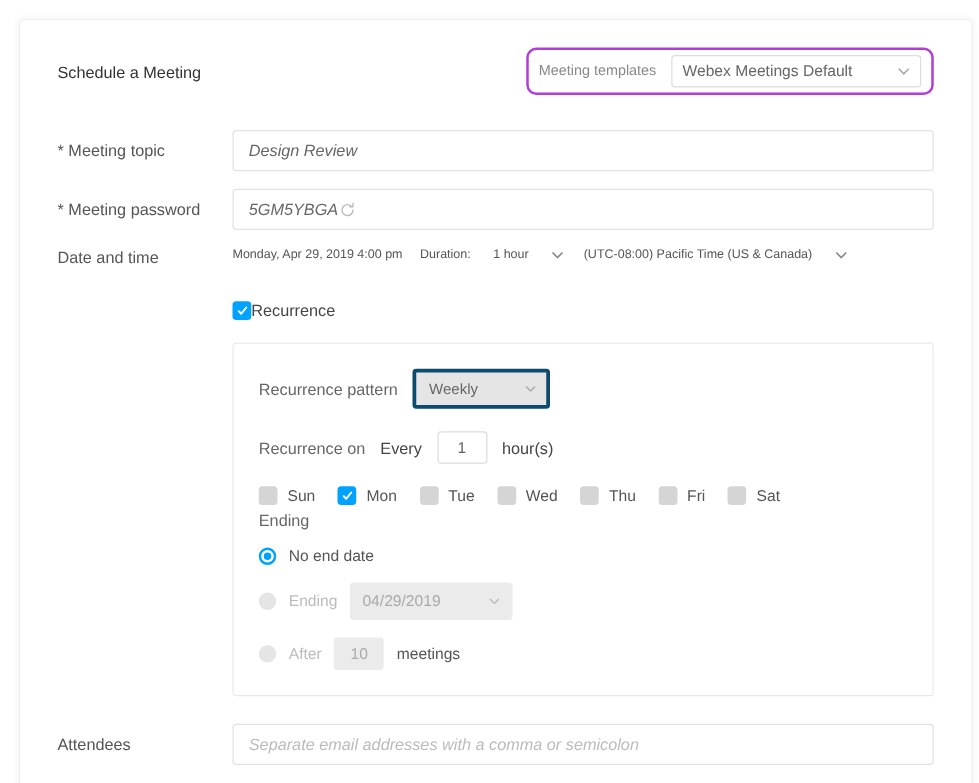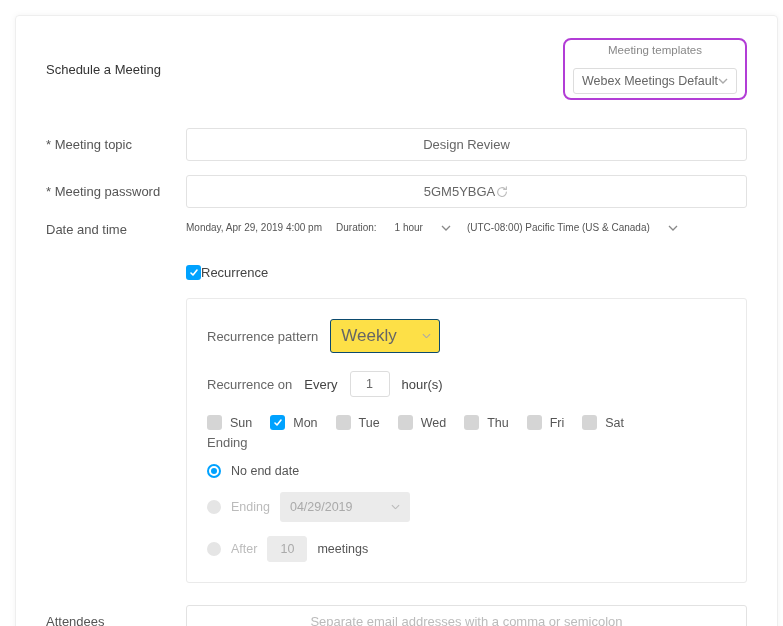--- a/index.html
+++ b/index.html
@@ -30,28 +30,27 @@
     font-weight: 400;
     color: #333;
   }
   .template-area {
     display: flex;
     align-items: center;
     border: 2px solid #b23dd6;
     border-radius: 8px;
     padding: 4px 8px;
     gap: 12px;
-    flex-direction: column;
   }
   .template-label {
     font-size: 11.5px;
     color: #888;
   }
   .template-select {
-    width: 164px;
+    width: 200px;
     border: 1px solid #ddd;
     border-radius: 3px;
     padding: 5px 8px;
     display: flex;
     justify-content: space-between;
     align-items: center;
     font-size: 12.5px;
     color: #666;
     background: #fff;
   }
@@ -76,23 +75,24 @@
   }
   .text-input {
     flex: 1;
     border: 1px solid #e2e2e2;
     border-radius: 3px;
     padding: 8px 12px;
     font-size: 13px;
     color: #666;
     position: relative;
     display: flex;
-    justify-content: center;
+    justify-content: flex-start;
     align-items: center;
     background: #fff;
+    font-style: italic;
   }
   .text-input.placeholder { color: #bbb; }
   .refresh-icon {
     width: 14px;
     height: 14px;
     color: #bbb;
   }
   .datetime-row {
     display: flex;
     gap: 14px;
@@ -141,28 +141,28 @@
     padding: 20px;
   }
   .inline-group {
     display: flex;
     align-items: center;
     gap: 12px;
     margin-bottom: 18px;
   }
   .subtle-label { color: #666; font-size: 13px; }
   .select {
-    border: 1px solid #0c4a6e;
+    border: 3px solid #0c4a6e;
     border-radius: 3px;
     padding: 6px 28px 6px 10px;
-    font-size: 17px;
+    font-size: 12px;
     color: #666;
     position: relative;
     min-width: 110px;
-    background: #fde047;
+    background: #e5e5e5;
   }
   .select .chev-i {
     position: absolute;
     right: 8px;
     top: 50%;
     transform: translateY(-50%);
     width: 9px;
     color: #aaa;
   }
   .num-cell {

